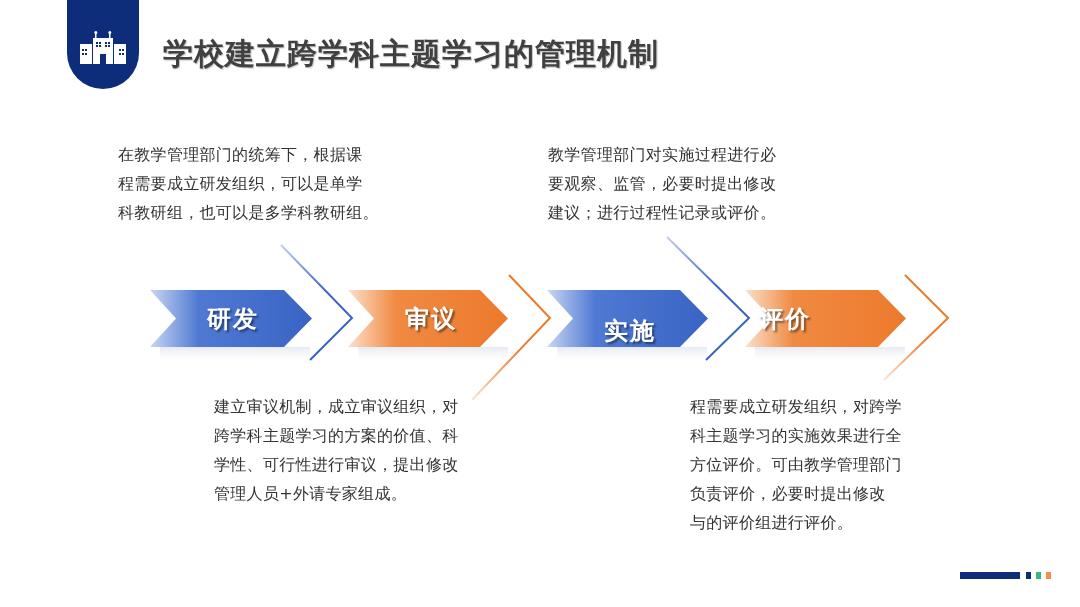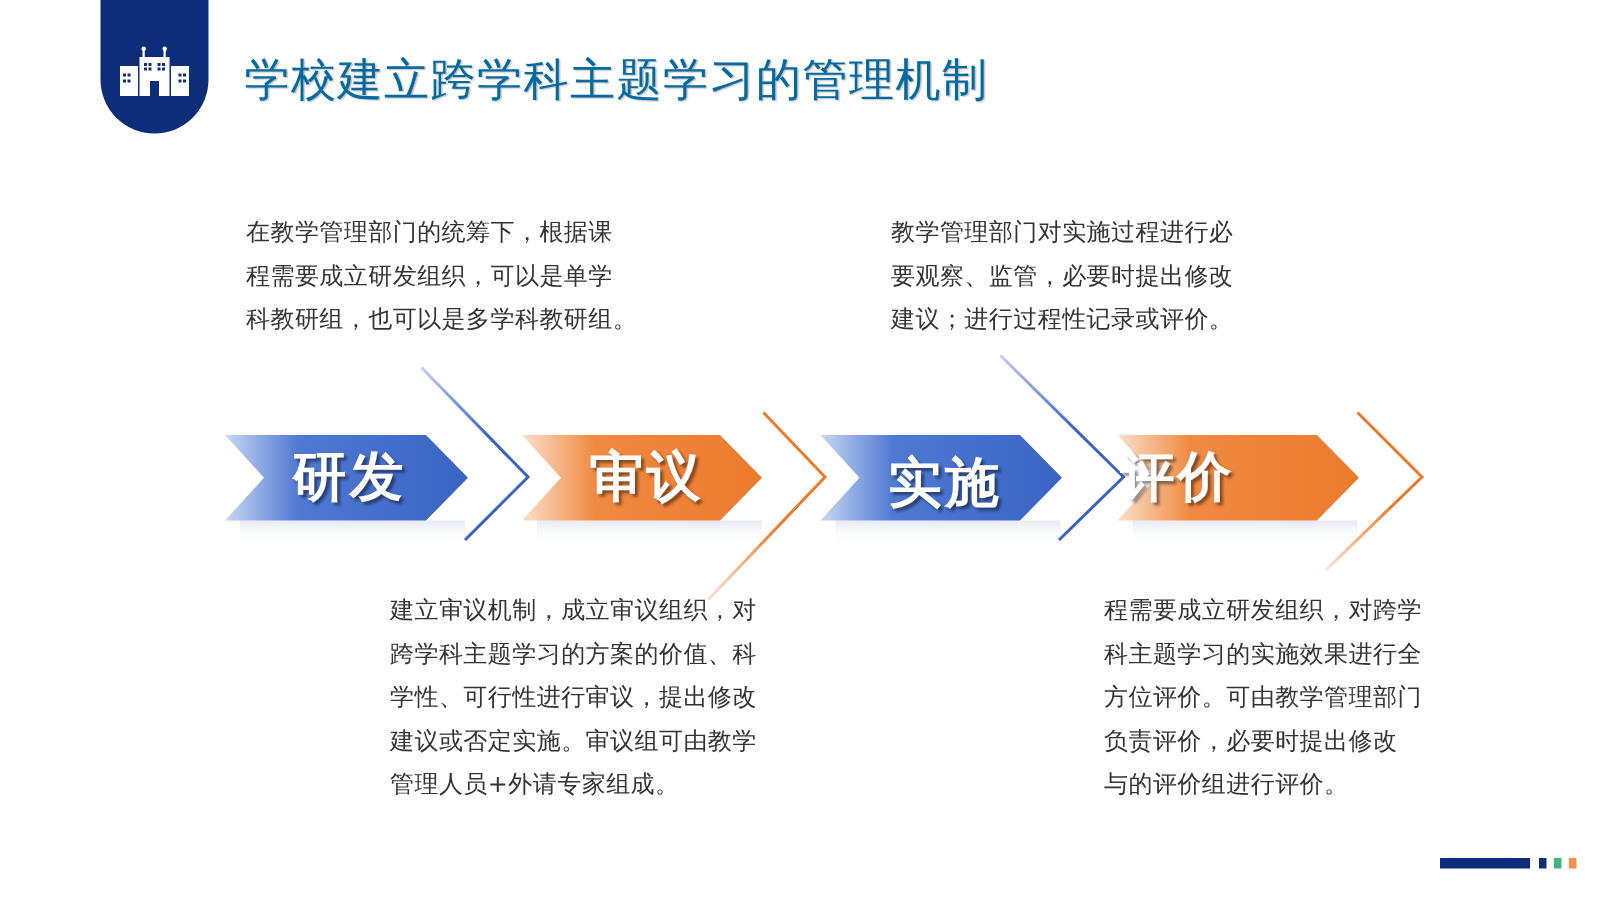--- a/index.html
+++ b/index.html
@@ -9,41 +9,41 @@
       font-family: "DejaVu Sans", "Liberation Sans", sans-serif;
     }
     .badge {
       position: absolute; left: 67px; top: 0; width: 72px; height: 89px;
       background: #0d2d7a; border-radius: 0 0 36px 36px;
     }
     .badge svg { position: absolute; left: 11px; top: 30px; }
     .title {
       position: absolute; left: 163px; top: 34px;
       font-family: "DejaVu Serif", "Liberation Serif", serif;
-      font-weight: normal; font-size: 30px; color: #0369a1; letter-spacing: 1px;
+      font-weight: bold; font-size: 30px; color: #404040; letter-spacing: 1px;
       line-height: 40px; white-space: nowrap;
       text-shadow: 1px 1px 1px rgba(0,0,0,0.25);
     }
     .desc {
       position: absolute; font-size: 16px; line-height: 29px; color: #333333;
       letter-spacing: 0.3px;
     }
-    .desc div { white-space: nowrap; margin-left: 46px; }
+    .desc div { white-space: nowrap; }
     #desc-0 { left: 118px; top: 140px; }
     #desc-1 { left: 548px; top: 140px; }
     #desc-2 { left: 214px; top: 392px; }
     #desc-3 { left: 690px; top: 392px; }
     .diagram { position: absolute; left: 0; top: 0; width: 1080px; height: 607px; pointer-events: none; }
     .step {
       position: absolute; top: 290px; width: 162px; height: 57px;
       display: flex; align-items: center; justify-content: center;
     }
     .step-label {
       font-family: "DejaVu Serif", "Liberation Serif", serif;
-      font-weight: bold; font-size: 36px; color: #ffffff; letter-spacing: 2px;
+      font-weight: bold; font-size: 24px; color: #ffffff; letter-spacing: 2px;
       text-shadow: 2px 2px 2px rgba(0,0,0,0.45);
       position: relative; left: 2px;
     }
     .footer-bar { position: absolute; top: 572px; height: 7px; }
   </style>
 </head>
 <body>
 
 <div class="badge">
   <svg width="50" height="34" viewBox="0 0 50 34">
@@ -143,21 +143,20 @@
 </div>
 <div class="desc" id="desc-1">
   <div>教学管理部门对实施过程进行必</div>
   <div>要观察、监管，必要时提出修改</div>
   <div>建议；进行过程性记录或评价。</div>
 </div>
 <div class="desc" id="desc-2">
   <div>建立审议机制，成立审议组织，对</div>
   <div>跨学科主题学习的方案的价值、科</div>
   <div>学性、可行性进行审议，提出修改</div>
-  <div>建议或否定实施。审议组可由教学</div>
   <div>管理人员+外请专家组成。</div>
 </div>
 <div class="desc" id="desc-3">
   <div>程需要成立研发组织，对跨学</div>
   <div>科主题学习的实施效果进行全</div>
   <div>方位评价。可由教学管理部门</div>
   <div>负责评价，必要时提出修改</div>
   <div>与的评价组进行评价。</div>
 </div>
 

